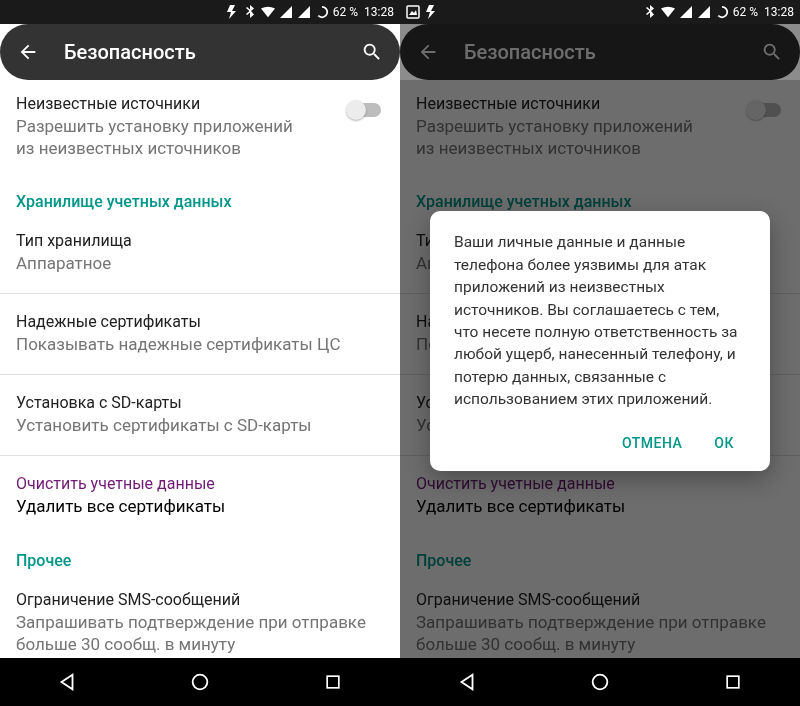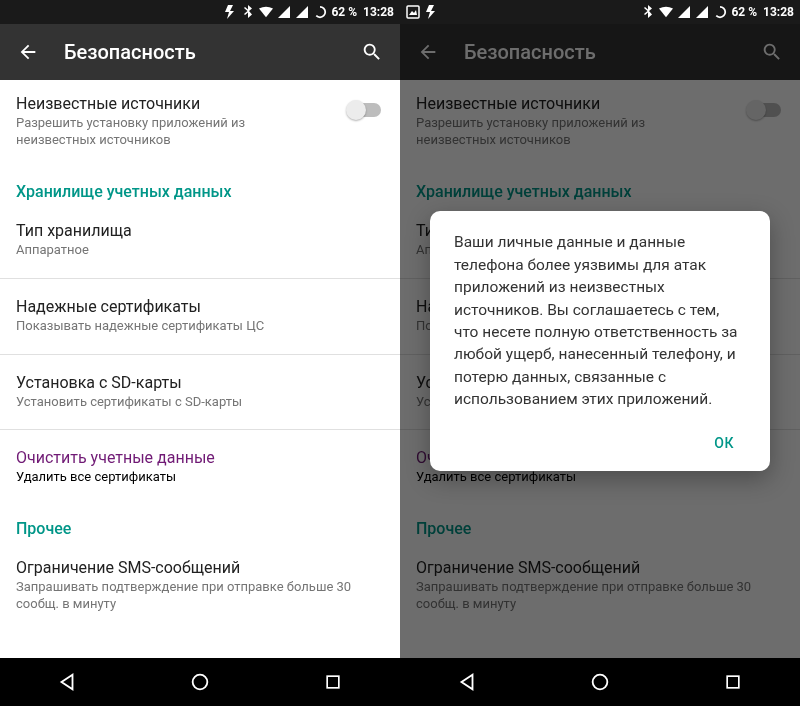--- a/index.html
+++ b/index.html
@@ -1,31 +1,31 @@
 <!DOCTYPE html>
 <html><head>
 <meta charset="utf-8">
 <style>
 * { margin: 0; padding: 0; box-sizing: border-box; font-family: Roboto, Arial, sans-serif; }
 body { background: #fff; width: 800px; height: 706px; display: flex; }
 .screen { width: 400px; height: 706px; position: relative; overflow: hidden; display: flex; flex-direction: column; }
-.statusbar { height: 24px; background: #1a1a1a; display: flex; justify-content: flex-end; align-items: center; padding: 0 6px; gap: 4px; color: #fff; font-size: 12px; font-weight: bold; }
+.statusbar { height: 24px; background: #1a1a1a; display: flex; justify-content: flex-end; align-items: center; padding: 0 6px; gap: 4px; color: #fff; font-size: 12px; }
 .statusbar.left-icons { justify-content: space-between; }
 .status-left { display: flex; gap: 4px; align-items: center; }
 .status-right { display: flex; gap: 4px; align-items: center; }
 .sb-icon { width: 14px; height: 14px; display: inline-flex; align-items: center; justify-content: center; }
-.toolbar { height: 56px; background: #333333; display: flex; align-items: center; padding: 0 8px; color: #fff; }
+.toolbar { height: 56px; background: #333333; display: flex; align-items: center; padding: 0 8px; color: #fff; border-radius: 28px; }
 .back-btn { width: 40px; height: 40px; display: flex; align-items: center; justify-content: center; cursor: pointer; }
 .toolbar-title { flex: 1; font-size: 20px; font-weight: 500; margin-left: 16px; }
 .search-btn { width: 40px; height: 40px; display: flex; align-items: center; justify-content: center; cursor: pointer; }
 .content { flex: 1; background: #fff; overflow: hidden; }
 .setting-item { padding: 14px 16px 14px 16px; border-bottom: 1px solid rgba(0,0,0,0); display: flex; align-items: flex-start; gap: 25px; }
 .setting-text { flex: 1; }
 .setting-title { font-size: 16px; color: #212121; }
-.setting-sub { font-size: 13px; color: #757575; margin-top: 2px; line-height: 1.3; }
+.setting-sub { font-size: 17px; color: #757575; margin-top: 2px; line-height: 1.3; }
 .setting-disabled .setting-title { color: #701a75; }
 .setting-disabled .setting-sub { color: #000000; }
 .section-header { padding: 18px 16px 6px 16px; font-size: 16px; color: #009688; font-weight: 500; }
 .toggle { width: 38px; height: 20px; margin-left: 8px; margin-top: 6px; position: relative; }
 .toggle-track { width: 32px; height: 14px; background: #bdbdbd; border-radius: 7px; position: absolute; top: 3px; left: 3px; }
 .toggle-thumb { width: 20px; height: 20px; background: #ececec; border-radius: 50%; position: absolute; top: 0; left: 0; box-shadow: 0 1px 2px rgba(0,0,0,0.3); }
 .divider { height: 1px; background: #e0e0e0; margin: 4px 0; }
 .navbar { height: 48px; background: #000; display: flex; justify-content: space-around; align-items: center; }
 .nav-btn { width: 60px; height: 48px; display: flex; align-items: center; justify-content: center; cursor: pointer; }
 .overlay { position: absolute; top: 24px; left: 0; right: 0; bottom: 48px; background: rgba(0,0,0,0.45); display: flex; align-items: center; justify-content: center; padding: 30px; }
@@ -282,17 +282,18 @@
         <svg width="20" height="20" viewBox="0 0 24 24">
           <rect x="5" y="5" width="14" height="14" fill="none" stroke="#fff" stroke-width="2"></rect>
         </svg>
       </div>
   </div>
 
   <div class="overlay">
     <div class="dialog">
       <div class="dialog-text">Ваши личные данные и данные телефона более уязвимы для атак приложений из неизвестных источников. Вы соглашаетесь с тем, что несете полную ответственность за любой ущерб, нанесенный телефону, и потерю данных, связанные с использованием этих приложений.</div>
       <div class="dialog-actions">
+        <button class="dialog-btn">ОТМЕНА</button>
         <button class="dialog-btn">ОК</button>
       </div>
     </div>
   </div>
 </div>
 
 </body></html>

